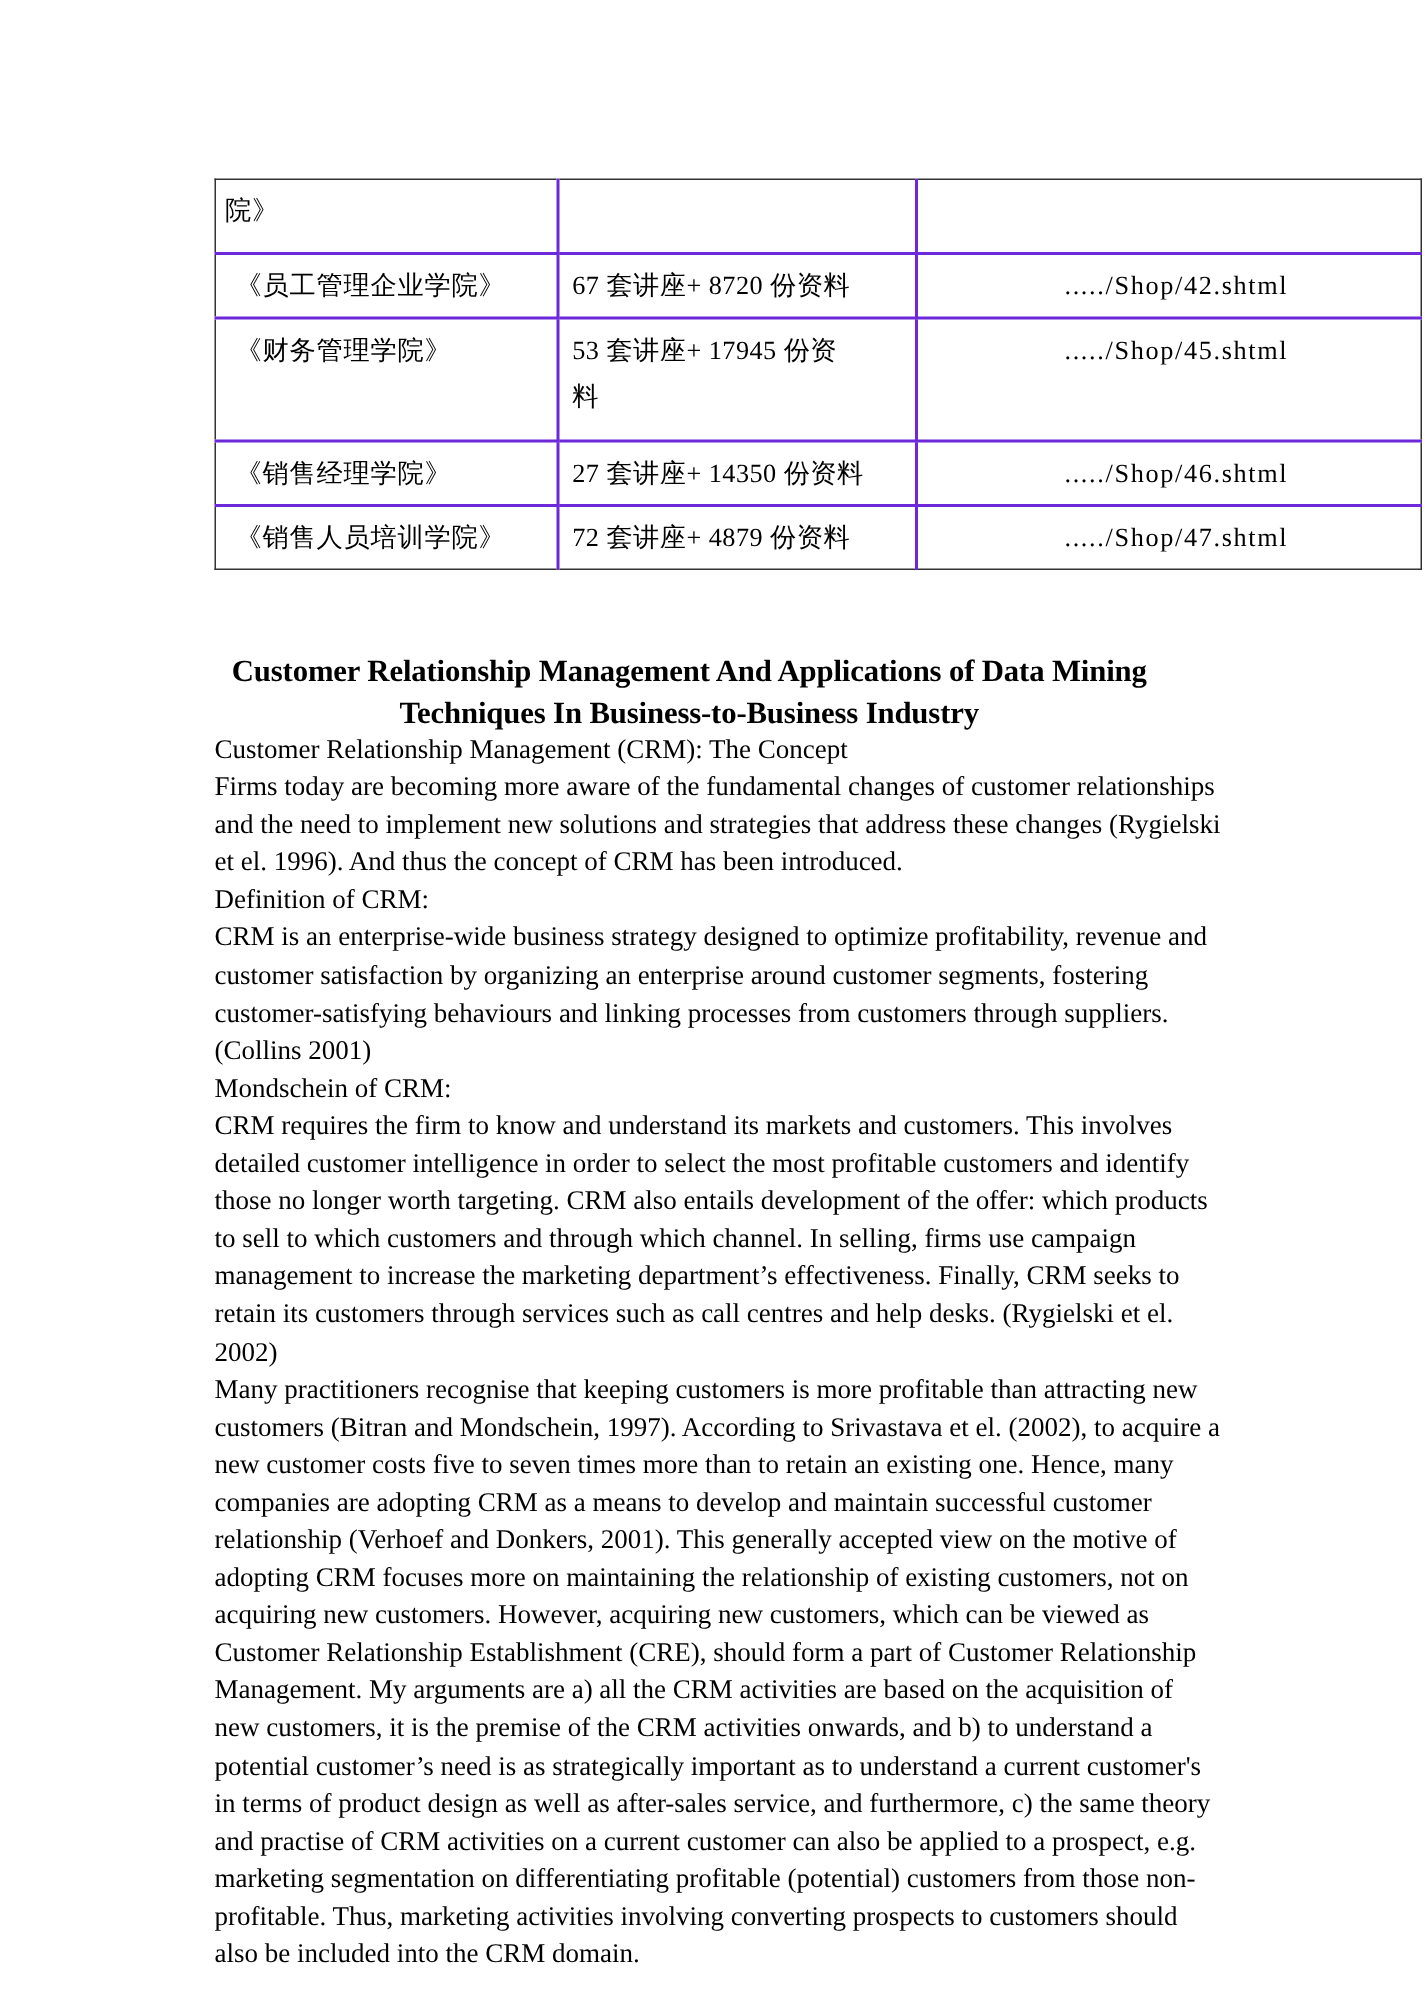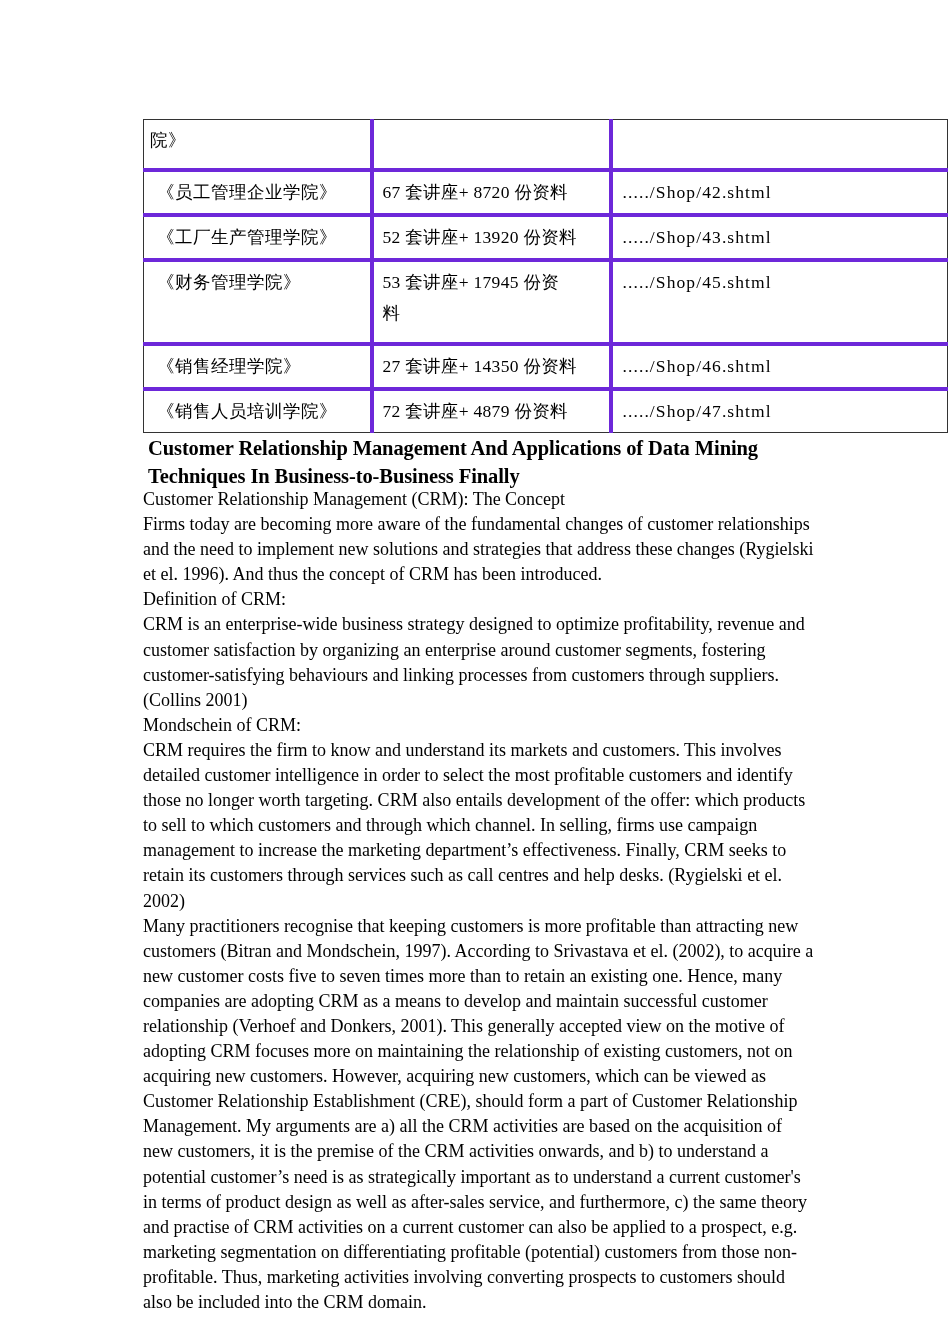--- a/index.html
+++ b/index.html
@@ -30,55 +30,55 @@
     left: 143px;
     top: 119px;
     width: 804px;
   }
   table.course-table {
     border-collapse: collapse;
     width: 804px;
     table-layout: fixed;
   }
   table.course-table td {
-    border: 4px solid #6d28d9;
+    border: 2px solid #6d28d9;
     vertical-align: top;
     padding: 5px 0 5px 0;
     font-size: 17.5px;
     line-height: 31px;
     font-family: "Liberation Serif", "DejaVu Serif", serif;
   }
   table.course-table tr:first-child td { border-top: 1.5px solid #333333; }
   table.course-table tr:last-child td  { border-bottom: 1.5px solid #333333; }
   table.course-table td:first-child { border-left: 1.5px solid #333333; }
-  table.course-table td:last-child  { border-right: 1.5px solid #333333; }
+  table.course-table td:last-child  { border-right: 1.5px solid #333333; text-align: center; }
 
   .col-name { width: 228px; }
   .col-qty  { width: 239px; }
   .col-url  { width: 337px; }
 
   .cell-name   { padding-left: 6px !important; letter-spacing: 0.5px; }
   .cell-name.indent { padding-left: 13px !important; }
   .cell-qty    { padding-left: 9px !important; letter-spacing: 0.3px; }
   .cell-url    {
     padding-left: 10px !important;
     font-family: "DejaVu Serif", "Liberation Serif", serif;
     font-size: 16px;
     letter-spacing: 1.1px;
   }
   .row-tall td { height: 70px; }
   .row-head td { height: 38px; }
 
   
   .doc-title {
     position: absolute;
-    left: 148px;
+    left: 127px;
     top: 434px;
     width: 665px;
-    text-align: left;
+    text-align: center;
     font-weight: bold;
     font-size: 20.5px;
     line-height: 28px;
     letter-spacing: -0.1px;
   }
 
   
   .body-block {
     position: absolute;
     left: 143px;
@@ -109,25 +109,20 @@
           <tr class="row-head">
             <td class="cell-name">院》</td>
             <td class="cell-qty"></td>
             <td class="cell-url"></td>
           </tr>
           <tr>
             <td class="cell-name indent">《员工管理企业学院》</td>
             <td class="cell-qty">67 套讲座+  8720 份资料</td>
             <td class="cell-url">...../Shop/42.shtml</td>
           </tr>
-          <tr>
-            <td class="cell-name indent">《工厂生产管理学院》</td>
-            <td class="cell-qty">52 套讲座+  13920 份资料</td>
-            <td class="cell-url">...../Shop/43.shtml</td>
-          </tr>
           <tr class="row-tall">
             <td class="cell-name indent">《财务管理学院》</td>
             <td class="cell-qty">53 套讲座+  17945 份资<br>料</td>
             <td class="cell-url">...../Shop/45.shtml</td>
           </tr>
           <tr>
             <td class="cell-name indent">《销售经理学院》</td>
             <td class="cell-qty">27 套讲座+  14350 份资料</td>
             <td class="cell-url">...../Shop/46.shtml</td>
           </tr>
@@ -135,21 +130,21 @@
             <td class="cell-name indent">《销售人员培训学院》</td>
             <td class="cell-qty">72 套讲座+  4879 份资料</td>
             <td class="cell-url">...../Shop/47.shtml</td>
           </tr>
         </tbody>
     </table>
   </div>
 
   <div class="doc-title">
     <div>Customer Relationship Management And Applications of Data Mining</div>
-    <div>Techniques In Business-to-Business Finally</div>
+    <div>Techniques In Business-to-Business Industry</div>
   </div>
 
   <div class="body-block">
     <p>Customer Relationship Management (CRM): The Concept</p>
     <p>Firms today are becoming more aware of the fundamental changes of customer relationships and the need to implement new solutions and strategies that address these changes (Rygielski et el. 1996). And thus the concept of CRM has been introduced.</p>
     <p>Definition of CRM:</p>
     <p>CRM is an enterprise-wide business strategy designed to optimize profitability, revenue and customer satisfaction by organizing an enterprise around customer segments, fostering customer-satisfying behaviours and linking processes from customers through suppliers.  (Collins 2001)</p>
     <p>Mondschein of CRM:</p>
     <p>CRM requires the firm to know and understand its markets and customers. This involves detailed customer intelligence in order to select the most profitable customers and identify those no longer worth targeting. CRM also entails development of the offer: which products to sell to which customers and through which channel. In selling, firms use campaign management to increase the marketing department’s effectiveness. Finally, CRM seeks to retain its customers through services such as call centres and help desks. (Rygielski et el. 2002)</p>
     <p>Many practitioners recognise that keeping customers is more profitable than attracting new customers (Bitran and Mondschein, 1997). According to Srivastava et el. (2002), to acquire a new customer costs five to seven times more than to retain an existing one. Hence, many companies are adopting CRM as a means to develop and maintain successful customer relationship (Verhoef and Donkers, 2001). This generally accepted view on the motive of adopting CRM focuses more on maintaining the relationship of existing customers, not on acquiring new customers. However, acquiring new customers, which can be viewed as Customer Relationship Establishment (CRE), should form a part of Customer Relationship Management. My arguments are a) all the CRM activities are based on the acquisition of new customers, it is the premise of the CRM activities onwards, and b) to understand a potential customer’s need is as strategically important as to understand a current customer's in terms of product design as well as after-sales service, and furthermore, c) the same theory and practise of CRM activities on a current customer can also be applied to a prospect, e.g. marketing segmentation on differentiating profitable (potential) customers from those non-profitable. Thus, marketing activities involving converting prospects to customers should also be included into the CRM domain.</p>

